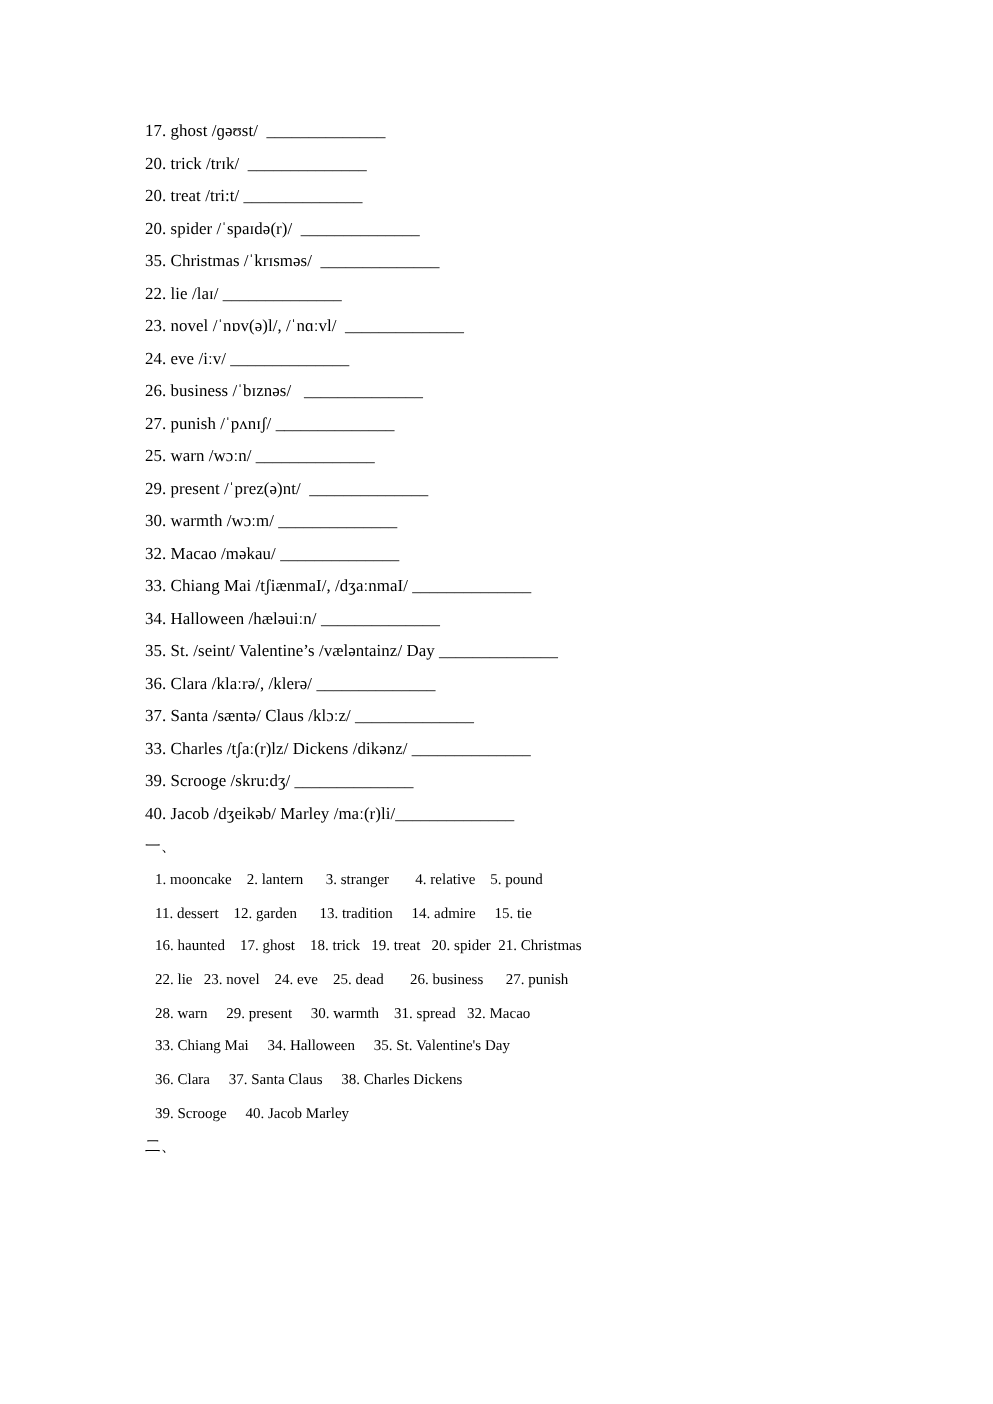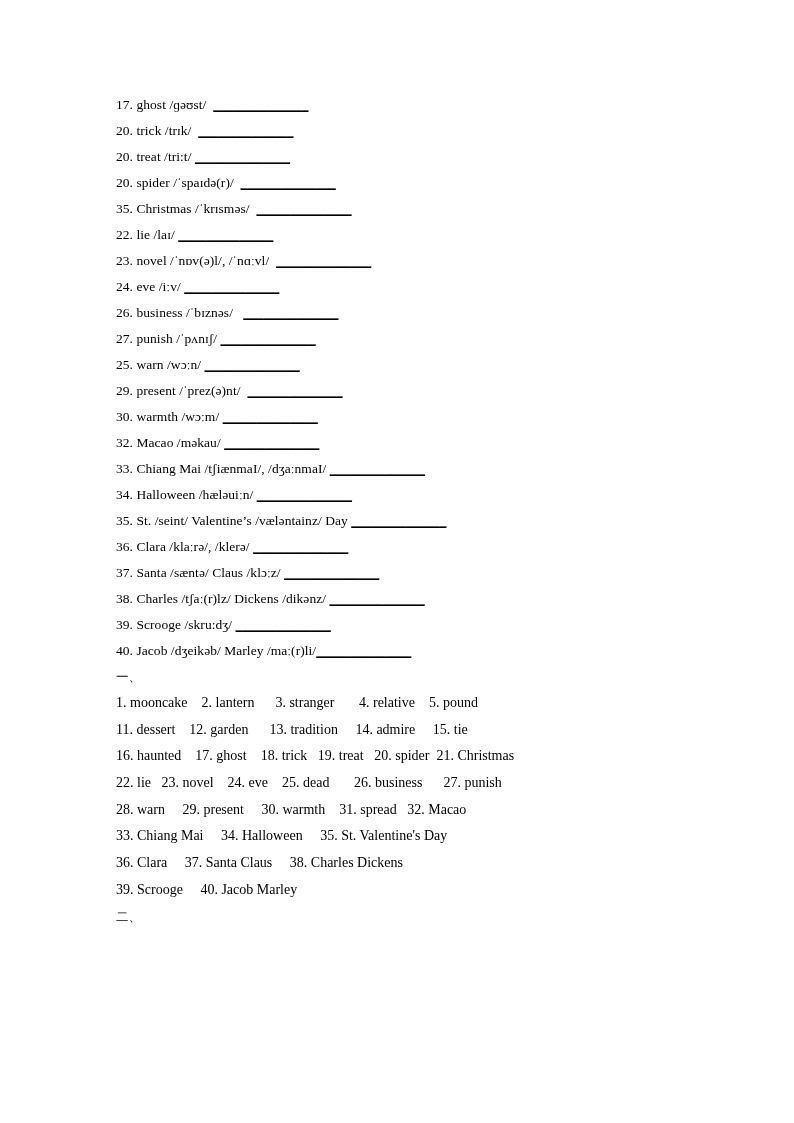--- a/index.html
+++ b/index.html
@@ -31,37 +31,37 @@
     width: 600px;
   }
   .line {
     font-size: 13.5px;
     line-height: 26px;
     height: 26px;
     white-space: pre;
     letter-spacing: 0.05px;
   }
   .blank {
-    text-decoration: underline;
     text-decoration-thickness: 1px;
     text-underline-offset: 2px;
     white-space: pre;
   }
   .section-mark {
     font-family: "DejaVu Sans", sans-serif;
     font-size: 12.5px;
     line-height: 26px;
     height: 26px;
     white-space: pre;
   }
   .key-line {
-    font-size: 14px;
+    font-size: 12px;
     line-height: 26.7px;
     height: 26.7px;
     white-space: pre;
+    margin-left: 8px;
   }
   .answers {
     margin-top: 0px;
   }
 </style>
 </head>
 <body>
 
 <div class="page">
   <div class="content">
@@ -79,21 +79,21 @@
       <div class="line"><span>27. punish /ˈpʌnɪʃ/ </span><span class="blank">______________</span></div>
       <div class="line"><span>25. warn /wɔːn/ </span><span class="blank">______________</span></div>
       <div class="line"><span>29. present /ˈprez(ə)nt/  </span><span class="blank">______________</span></div>
       <div class="line"><span>30. warmth /wɔːm/ </span><span class="blank">______________</span></div>
       <div class="line"><span>32. Macao /məkau/ </span><span class="blank">______________</span></div>
       <div class="line"><span>33. Chiang Mai /tʃiænmaI/, /dʒaːnmaI/ </span><span class="blank">______________</span></div>
       <div class="line"><span>34. Halloween /hæləuiːn/ </span><span class="blank">______________</span></div>
       <div class="line"><span>35. St. /seint/ Valentine’s /væləntainz/ Day </span><span class="blank">______________</span></div>
       <div class="line"><span>36. Clara /klaːrə/, /klerə/ </span><span class="blank">______________</span></div>
       <div class="line"><span>37. Santa /sæntə/ Claus /klɔːz/ </span><span class="blank">______________</span></div>
-      <div class="line"><span>38. Charles /tʃaː(r)lz/ Dickens /dikənz/ </span><span class="blank">______________</span></div>
+      <div class="line"><span>33. Charles /tʃaː(r)lz/ Dickens /dikənz/ </span><span class="blank">______________</span></div>
       <div class="line"><span>39. Scrooge /skru:dʒ/ </span><span class="blank">______________</span></div>
       <div class="line"><span>40. Jacob /dʒeikəb/ Marley /maː(r)li/</span><span class="blank">______________</span></div>
     </div>
 
     <div class="section-mark">一、</div>
 
     <div class="answers">
       <div class="key-line">1. mooncake    2. lantern      3. stranger       4. relative    5. pound</div>
       <div class="key-line">11. dessert    12. garden      13. tradition     14. admire     15. tie</div>
       <div class="key-line">16. haunted    17. ghost    18. trick   19. treat   20. spider  21. Christmas</div>

